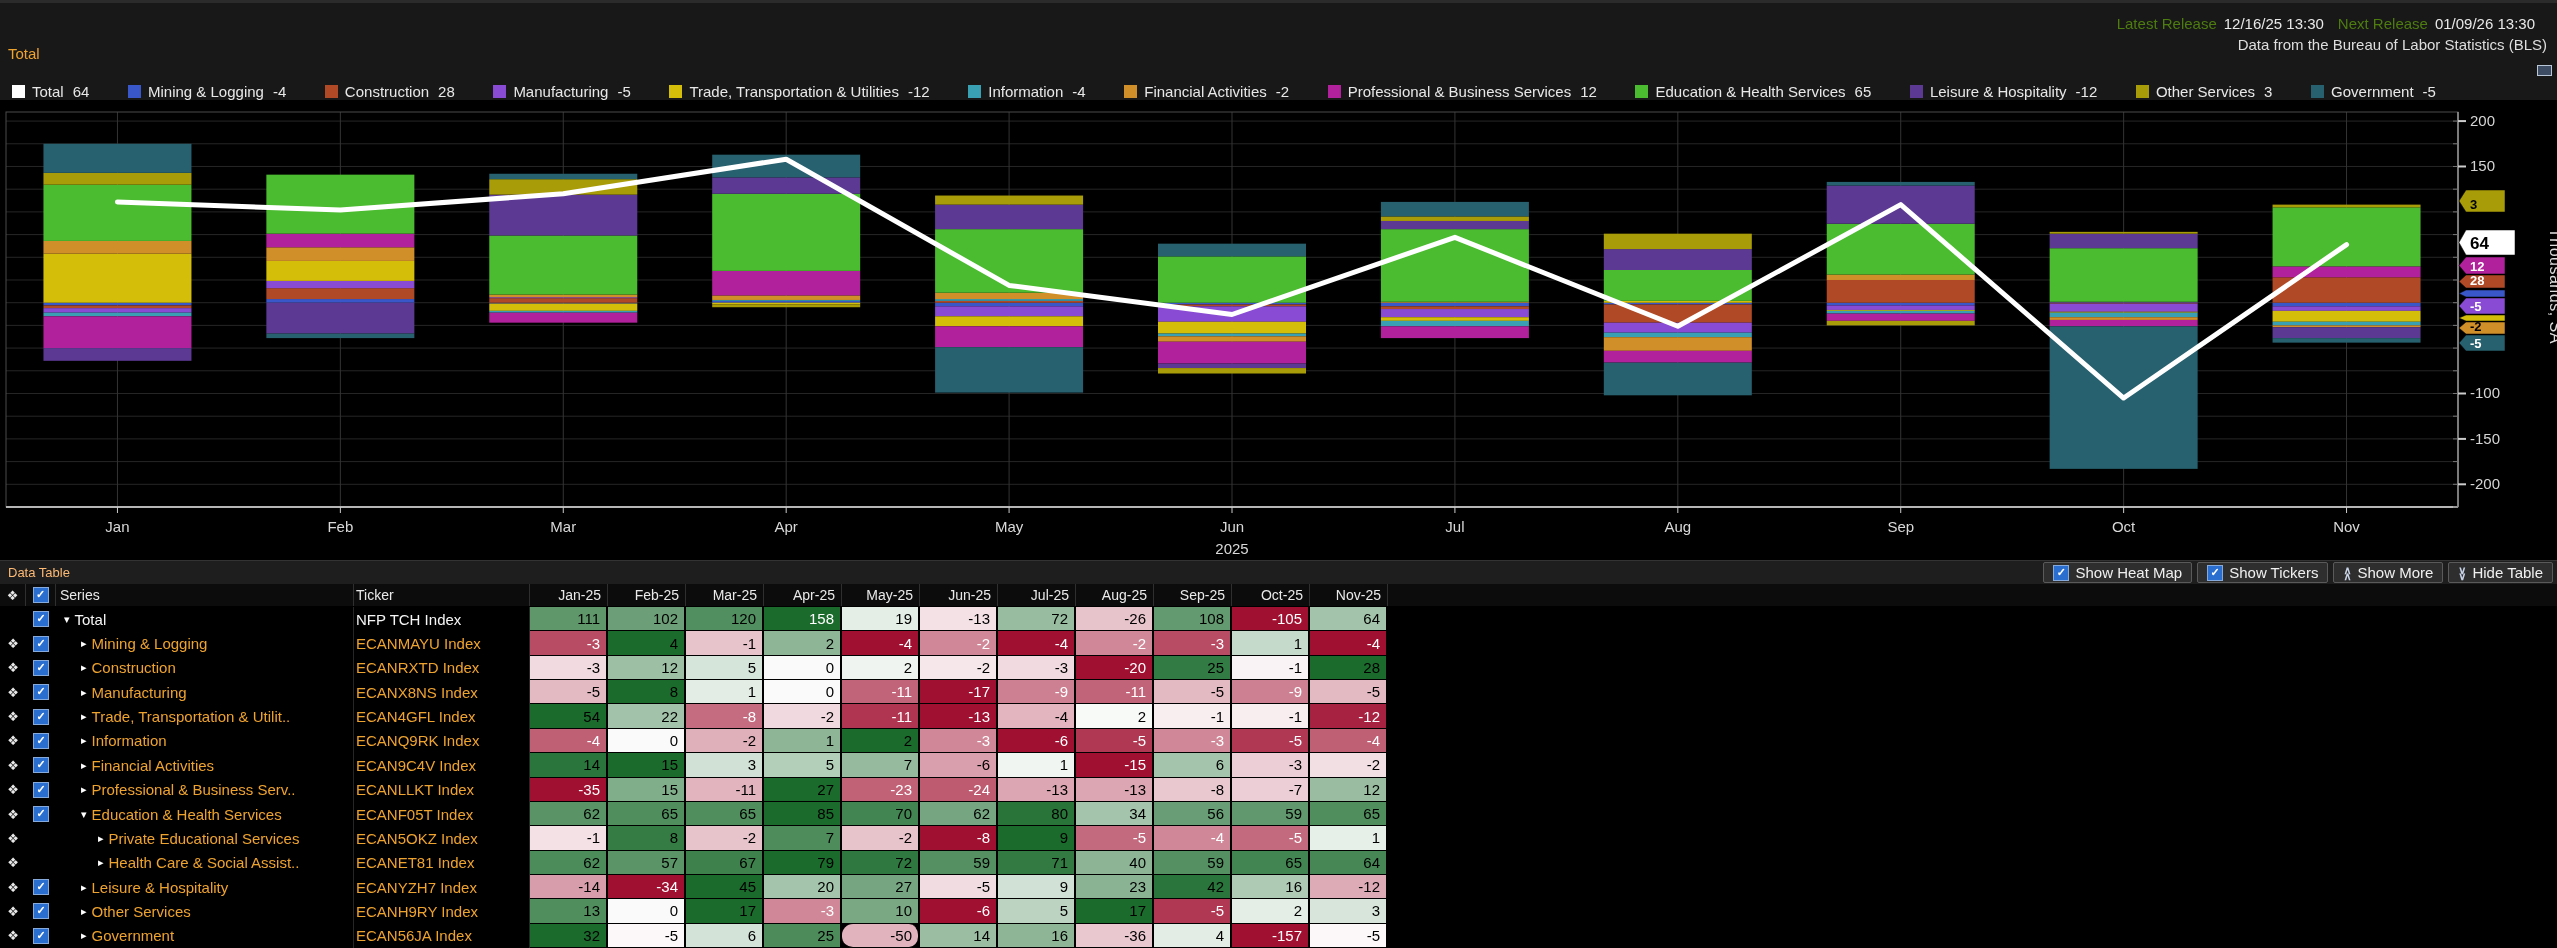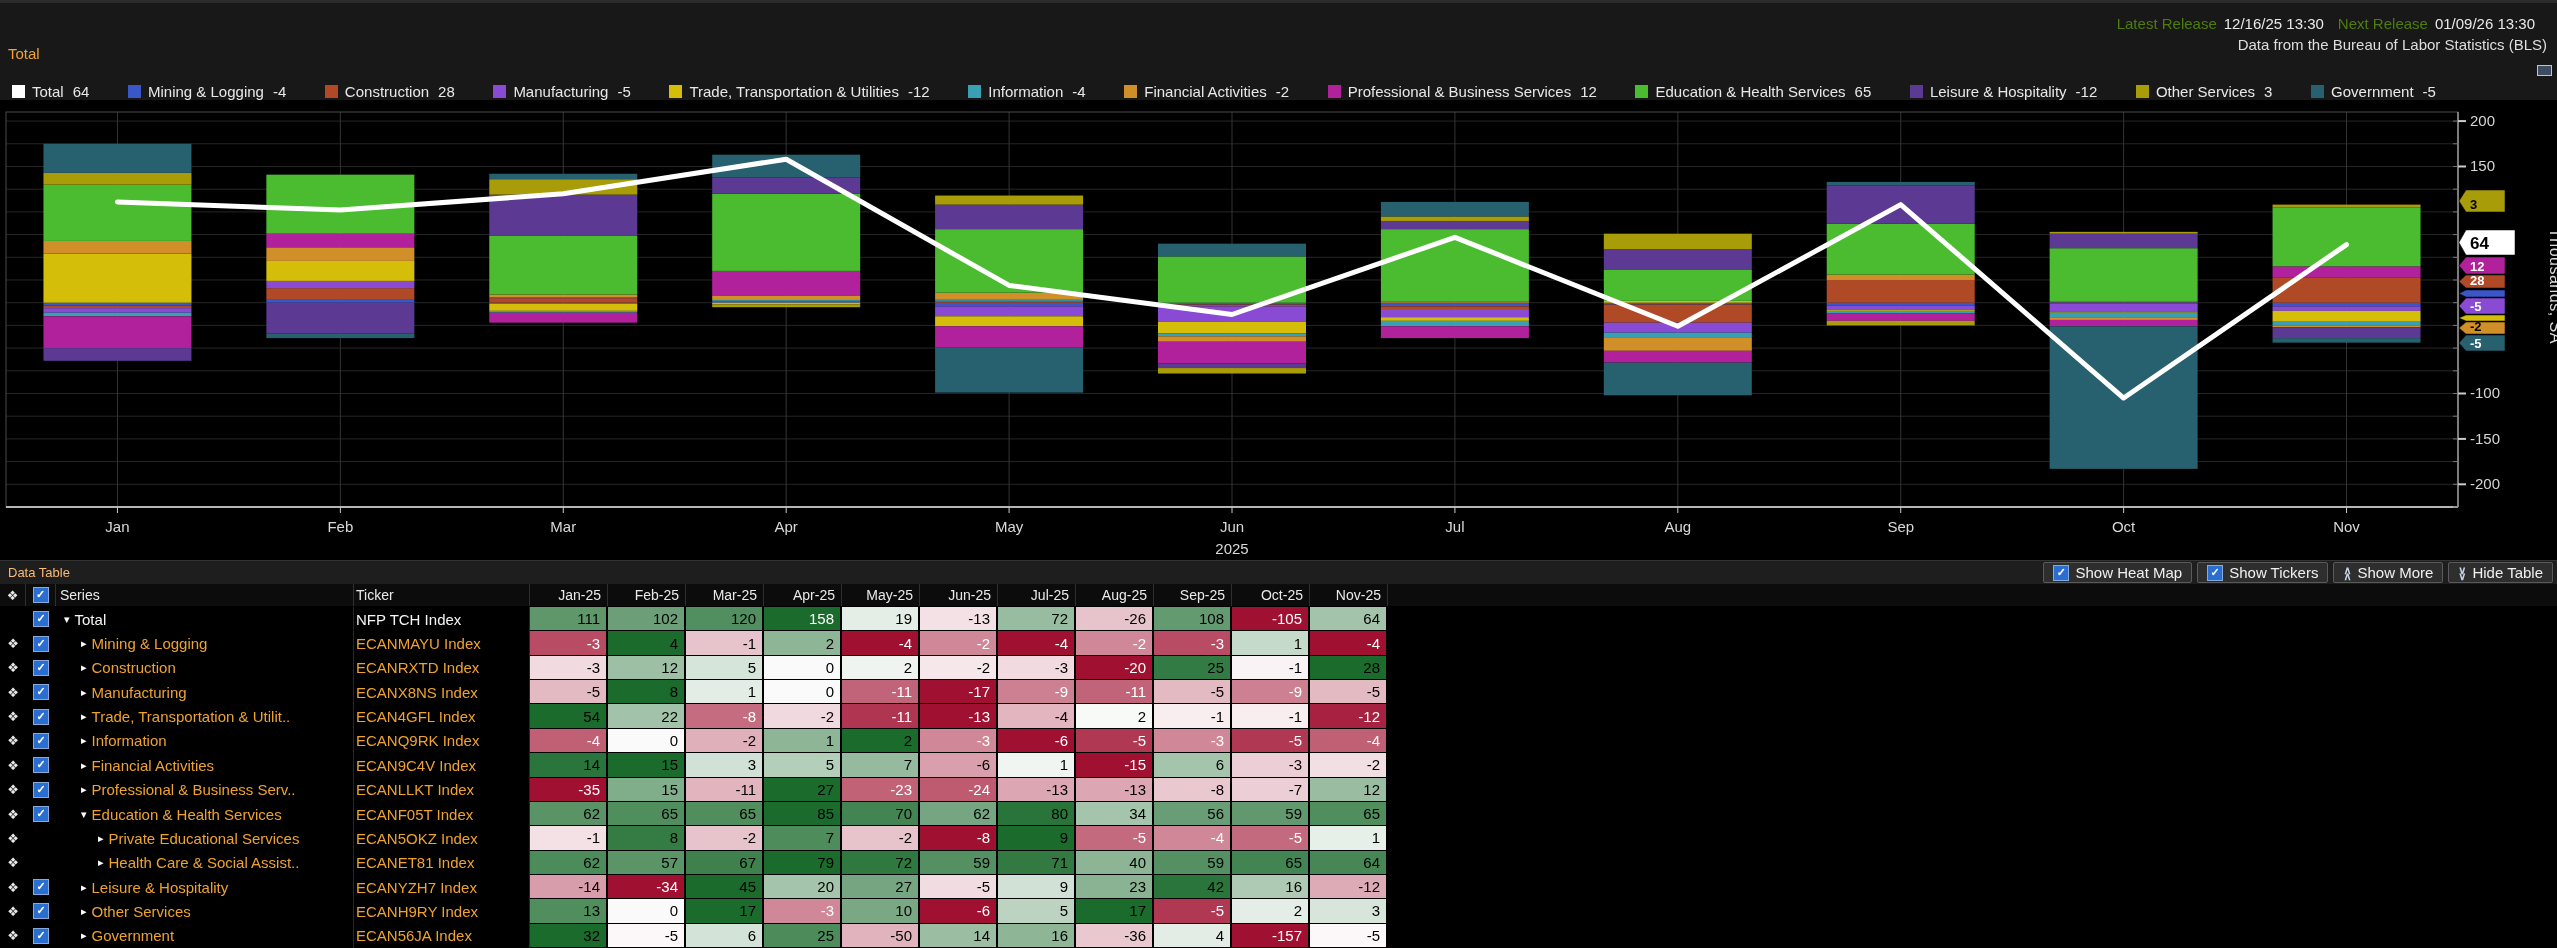--- a/index.html
+++ b/index.html
@@ -688,21 +688,21 @@
           </div>
           <div class="c c-series" style="padding-left: 25px;">
             <span class="arrow">▸</span>
             <span>Government</span>
           </div>
           <div class="c c-ticker">ECAN56JA Index</div>
           <div class="c c-val" style="background: rgb(27, 107, 45); color: rgb(0, 0, 0);">32</div>
           <div class="c c-val" style="background: rgb(252, 247, 248); color: rgb(0, 0, 0);">-5</div>
           <div class="c c-val" style="background: rgb(212, 227, 216); color: rgb(0, 0, 0);">6</div>
           <div class="c c-val" style="background: rgb(77, 139, 91); color: rgb(0, 0, 0);">25</div>
-          <div class="c c-val" style="background: rgb(225, 179, 189); color: rgb(0, 0, 0);">-50</div>
+          <div class="c c-val" style="background: rgb(225, 179, 189); color: rgb(0, 0, 0); border-radius: 11px;">-50</div>
           <div class="c c-val" style="background: rgb(155, 190, 163); color: rgb(0, 0, 0);">14</div>
           <div class="c c-val" style="background: rgb(141, 181, 150); color: rgb(0, 0, 0);">16</div>
           <div class="c c-val" style="background: rgb(233, 200, 208); color: rgb(0, 0, 0);">-36</div>
           <div class="c c-val" style="background: rgb(227, 237, 229); color: rgb(0, 0, 0);">4</div>
           <div class="c c-val" style="background: rgb(160, 16, 48); color: rgb(255, 255, 255);">-157</div>
           <div class="c c-val" style="background: rgb(252, 247, 248); color: rgb(0, 0, 0);">-5</div>
         </div>
       </div>
   </div>
 

